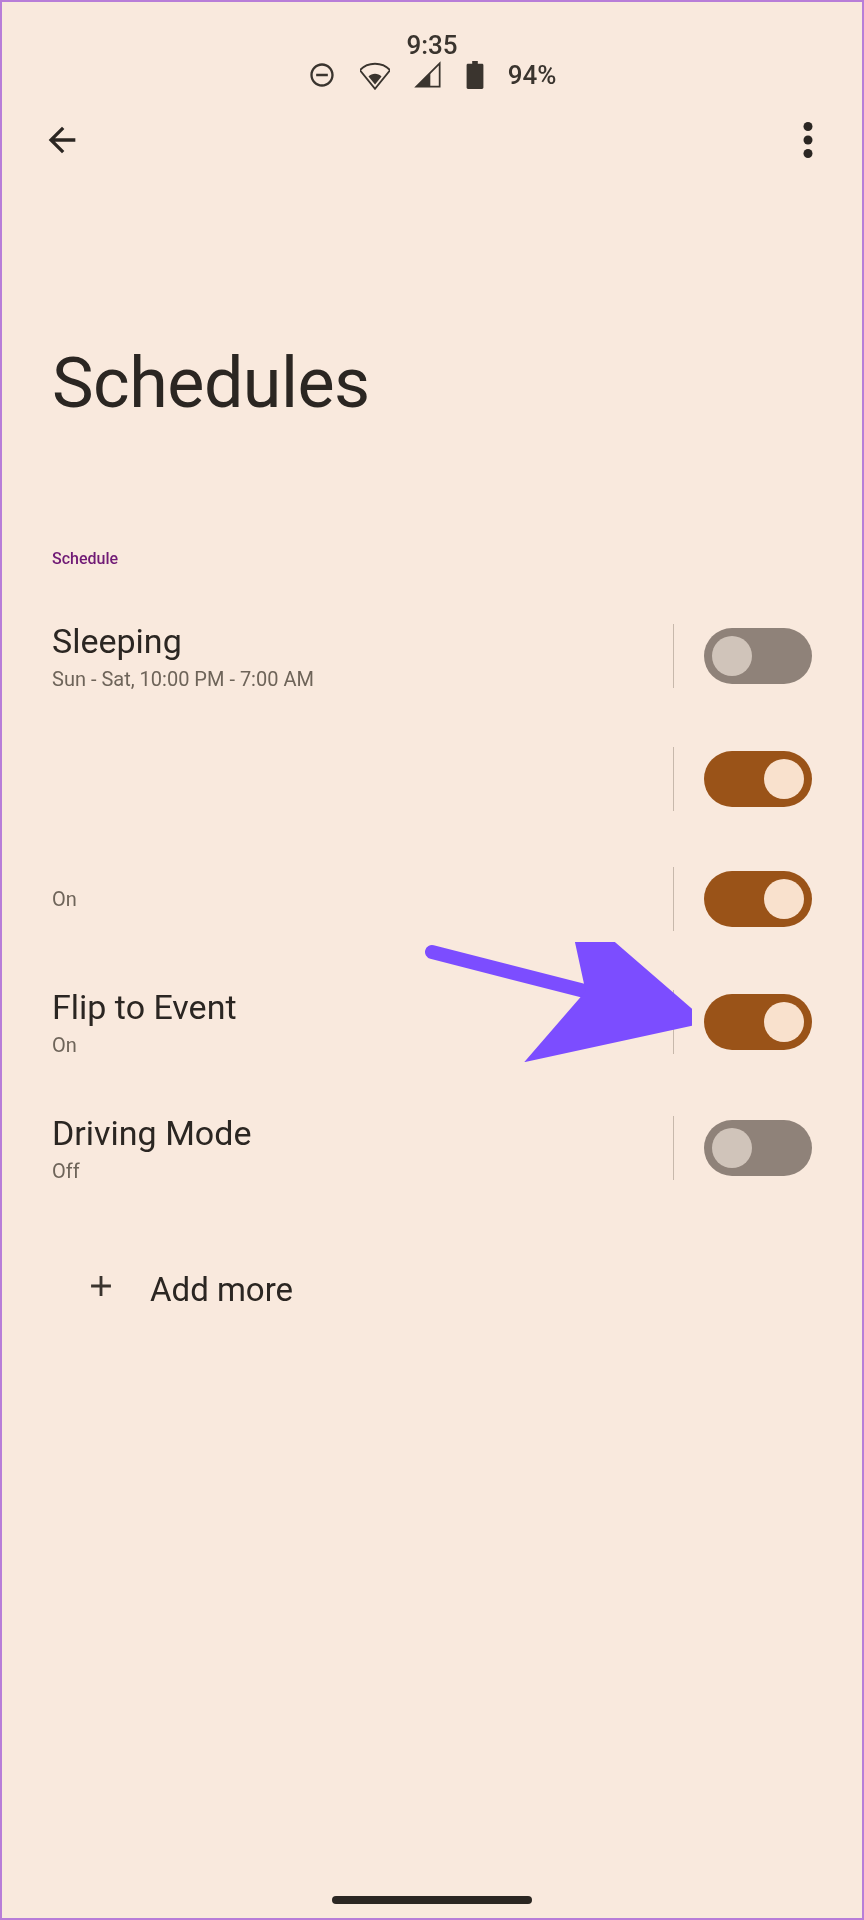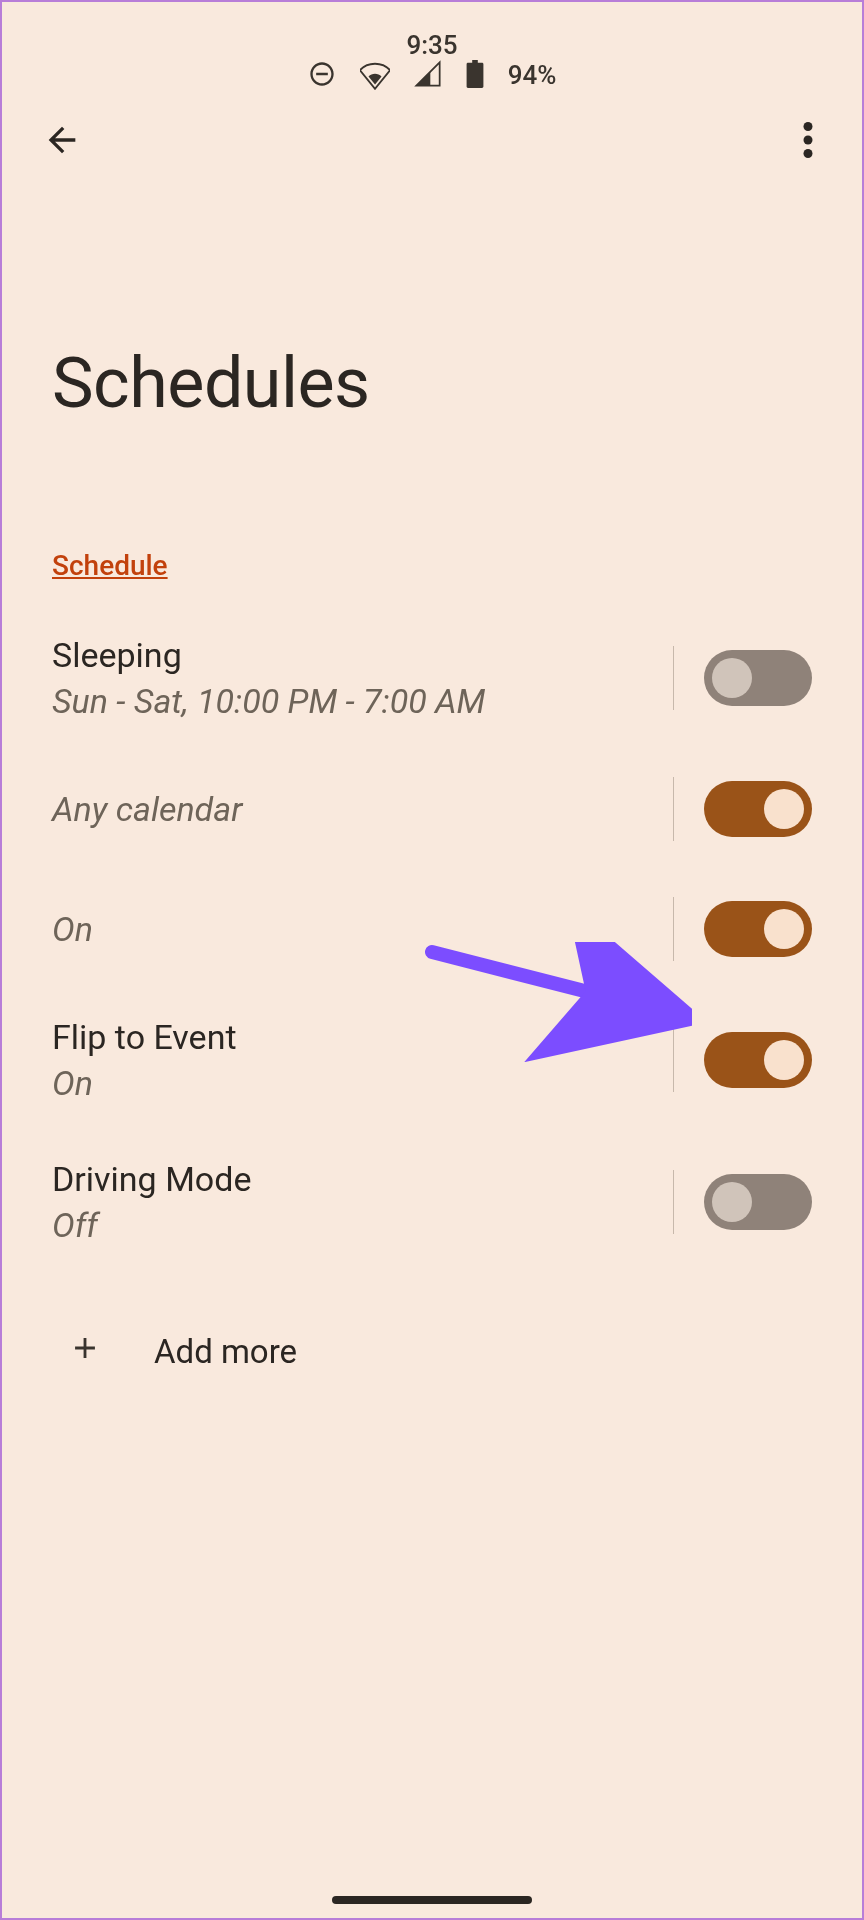--- a/index.html
+++ b/index.html
@@ -25,21 +25,21 @@
     align-items: center;
     padding: 28px 40px 0 40px;
     height: 70px;
     font-size: 26px;
     font-weight: 500;
     color: #3a342e;
     flex-direction: column;
   }
   .status-right {
     display: flex;
-    align-items: flex-start;
+    align-items: center;
     gap: 24px;
   }
   .status-right svg {
     fill: #3a342e;
   }
 
   
   .app-bar {
     display: flex;
     justify-content: space-between;
@@ -60,25 +60,24 @@
   .page-title {
     font-size: 70px;
     font-weight: 400;
     color: #2b2622;
     padding: 170px 40px 0 50px;
     letter-spacing: -0.5px;
   }
 
   
   .section-header {
-    font-size: 28px;
-    color: #c2410c;
+    font-size: 16px;
+    color: #701a75;
     font-weight: 500;
     padding: 125px 50px 25px 50px;
-    text-decoration: underline;
   }
 
   
   .schedule-list {
     padding: 0 50px;
   }
   .schedule-item {
     display: flex;
     align-items: center;
     padding: 28px 0;
@@ -87,24 +86,23 @@
   .schedule-text {
     flex: 1;
   }
   .schedule-title {
     font-size: 34px;
     color: #2b2622;
     font-weight: 400;
     margin-bottom: 6px;
   }
   .schedule-subtitle {
-    font-size: 34px;
+    font-size: 20px;
     color: #6e6459;
     font-weight: 400;
-    font-style: italic;
   }
   .divider-v {
     width: 1px;
     height: 64px;
     background: #c7b8ab;
     margin: 0 30px 0 10px;
   }
 
   
   .toggle {
@@ -134,22 +132,23 @@
   .toggle.off .knob {
     left: 8px;
     background: #d0c4ba;
   }
 
   
   .add-more-row {
     display: flex;
     align-items: center;
     padding: 55px 50px 30px 66px;
-    gap: 52px;
-    cursor: pointer;
+    gap: 32px;
+    cursor: pointer;
+    margin-left: 16px;
   }
   .add-more-row .plus-icon {
     font-size: 40px;
     color: #3a342e;
     font-weight: 300;
   }
   .add-more-label {
     font-size: 33px;
     color: #2b2622;
   }
@@ -227,21 +226,20 @@
       <div class="schedule-subtitle">Sun - Sat, 10:00 PM - 7:00 AM</div>
     </div>
     <div class="divider-v"></div>
     <div class="toggle off">
         <div class="knob"></div>
       </div>
   </div>
 
   <div class="schedule-item">
     <div class="schedule-text">
-      <div class="schedule-subtitle">Any calendar</div>
     </div>
     <div class="divider-v"></div>
     <div class="toggle on">
         <div class="knob"></div>
       </div>
   </div>
 
   <div class="schedule-item">
     <div class="schedule-text">
       <div class="schedule-subtitle">On</div>

